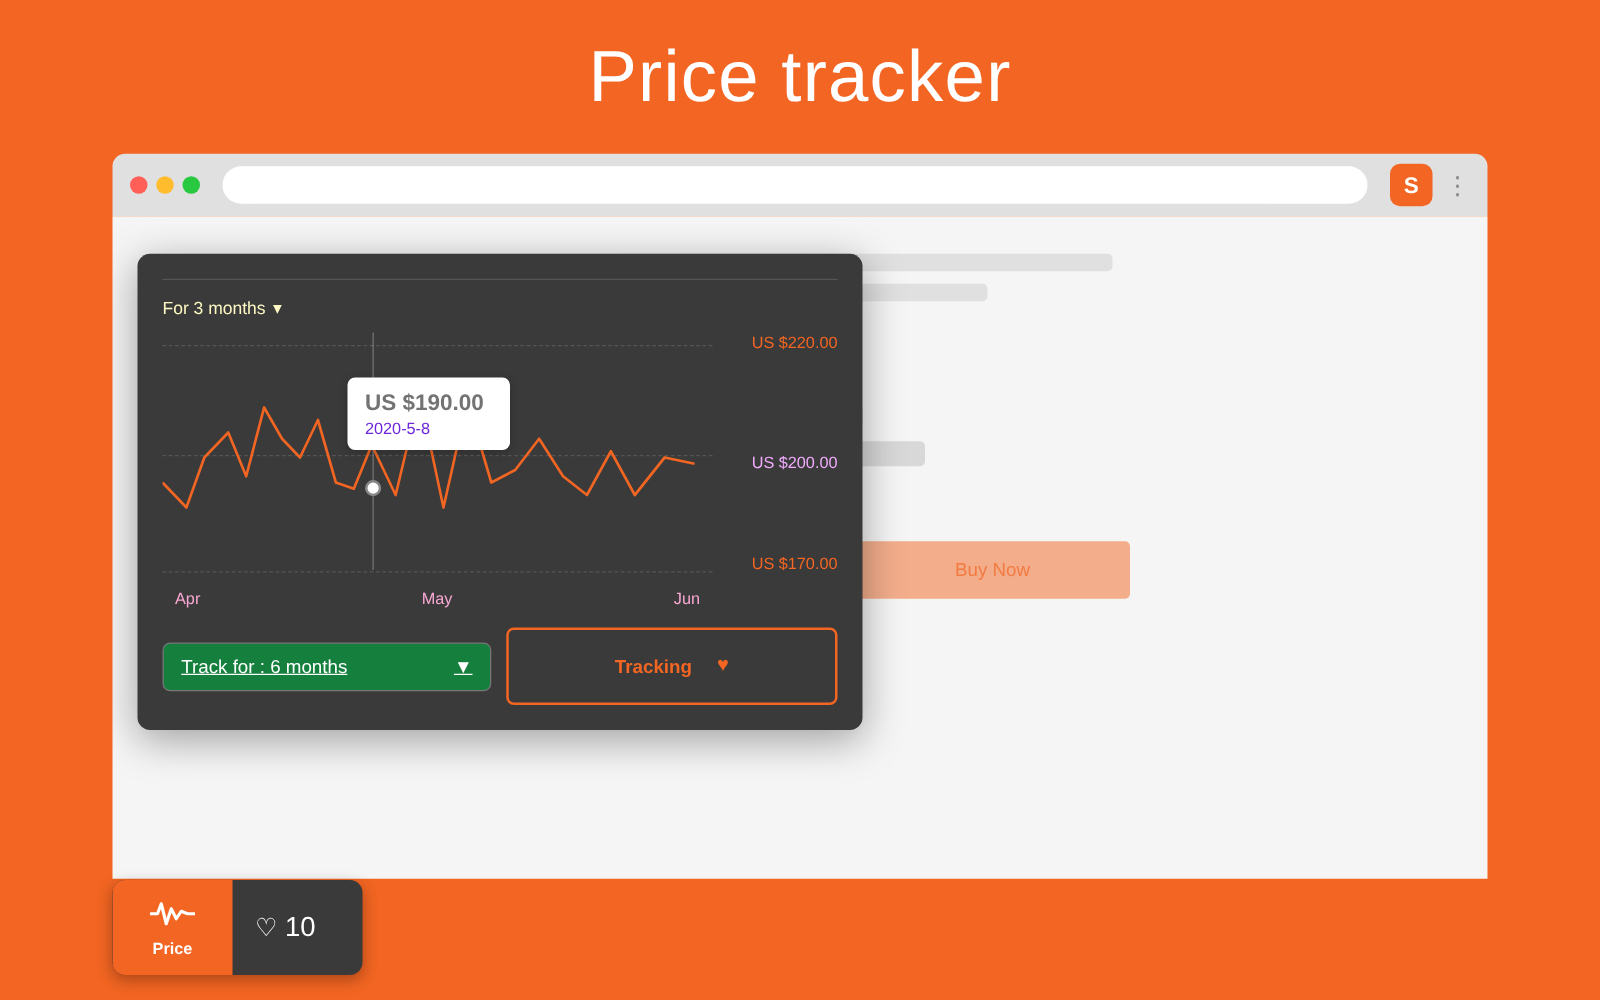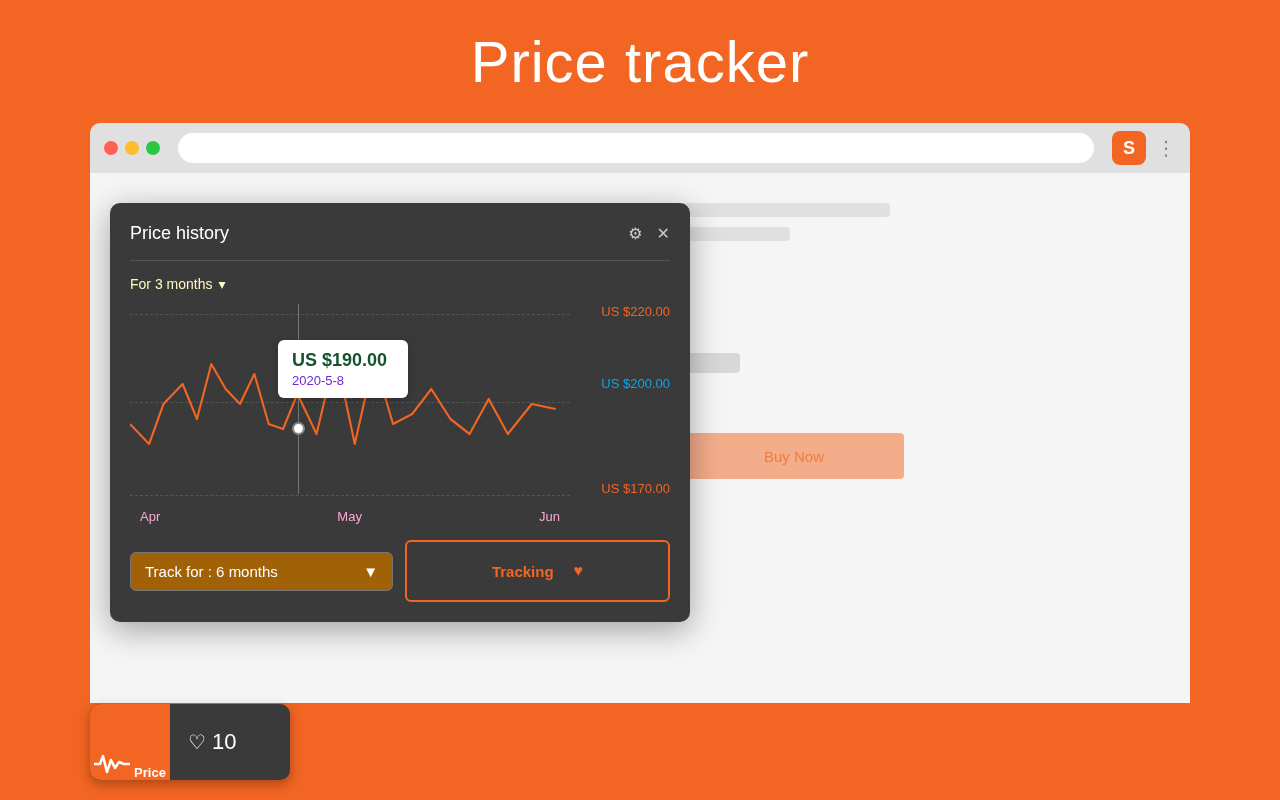--- a/index.html
+++ b/index.html
@@ -188,41 +188,41 @@
       background: white;
       border-radius: 6px;
       padding: 10px 14px;
       z-index: 10;
       box-shadow: 0 2px 8px rgba(0,0,0,0.2);
       min-width: 130px;
     }
     .tooltip-price {
       font-size: 18px;
       font-weight: bold;
-      color: #14532d;
+      color: #737373;
     }
     .tooltip-date {
       font-size: 13px;
       color: #6d28d9;
       margin-top: 2px;
     }
 
     
     .y-label-high {
       position: absolute;
       right: 0;
       top: 0;
       color: #f26522;
       font-size: 13px;
     }
     .y-label-mid {
       position: absolute;
       right: 0;
-      top: 72px;
-      color: #0ea5e9;
+      top: 96px;
+      color: #f0abfc;
       font-size: 13px;
     }
     .y-label-low {
       position: absolute;
       right: 0;
       bottom: 28px;
       color: #f26522;
       font-size: 13px;
     }
 
@@ -241,30 +241,31 @@
 
     
     .card-footer {
       display: flex;
       gap: 12px;
       align-items: center;
       margin-top: 4px;
     }
     .track-select-btn {
       flex: 1;
-      background: #a16207;
+      background: #15803d;
       border: 1px solid #777;
       border-radius: 6px;
       color: white;
       font-size: 15px;
       padding: 10px 14px;
       display: flex;
       align-items: center;
       justify-content: space-between;
       cursor: pointer;
+      text-decoration: underline;
     }
     .tracking-btn {
       flex: 1;
       background: transparent;
       border: 2px solid #f26522;
       border-radius: 6px;
       color: #f26522;
       font-size: 15px;
       font-weight: 600;
       padding: 20px 14px;
@@ -289,25 +290,25 @@
       display: flex;
       align-items: center;
       padding: 0;
       overflow: hidden;
       height: 76px;
       width: 200px;
       box-shadow: 0 4px 12px rgba(0,0,0,0.3);
     }
     .widget-price-icon {
       background: #f26522;
-      width: 80px;
+      width: 96px;
       height: 76px;
       display: flex;
-      flex-direction: row;
-      align-items: flex-end;
+      flex-direction: column;
+      align-items: center;
       justify-content: center;
       gap: 4px;
     }
     .widget-chart-icon {
       color: white;
       font-size: 22px;
     }
     .widget-price-label {
       color: white;
       font-size: 13px;
@@ -409,27 +410,20 @@
     <div class="skeleton-bar" style="width:40%; height:20px; background:#e0e0e0; border-radius:4px;"></div>
     <div class="skeleton-bar" style="width:50%; height:20px; background:#d8d8d8; border-radius:4px;"></div>
     <div class="skeleton-bar" style="width:35%; height:20px; background:#d8d8d8; border-radius:4px;"></div>
     <div class="skeleton-btn-row">
       <button class="skeleton-btn skeleton-btn-add" style="color:rgba(242,101,34,0.7); border:none; font-size:15px; cursor:pointer;">to cart</button>
       <button class="skeleton-btn skeleton-btn-buy" style="color:rgba(242,101,34,0.7); border:none; font-size:15px; cursor:pointer;">Buy Now</button>
     </div>
   </div>
 
   <div class="price-history-card">
-    <div class="card-header">
-      <span class="card-title">Price history</span>
-      <div class="card-header-icons">
-        <span class="card-icon">⚙</span>
-        <span class="card-icon">✕</span>
-      </div>
-    </div>
     <hr class="card-divider">
 
     <button class="period-selector">
       <span>For 3 months</span>
       <span>▾</span>
     </button>
 
     
     <div class="chart-area">
 

